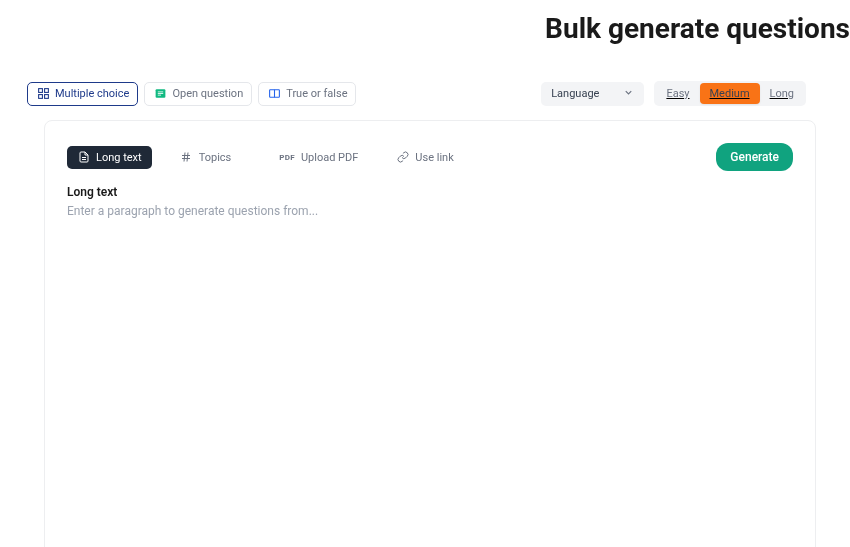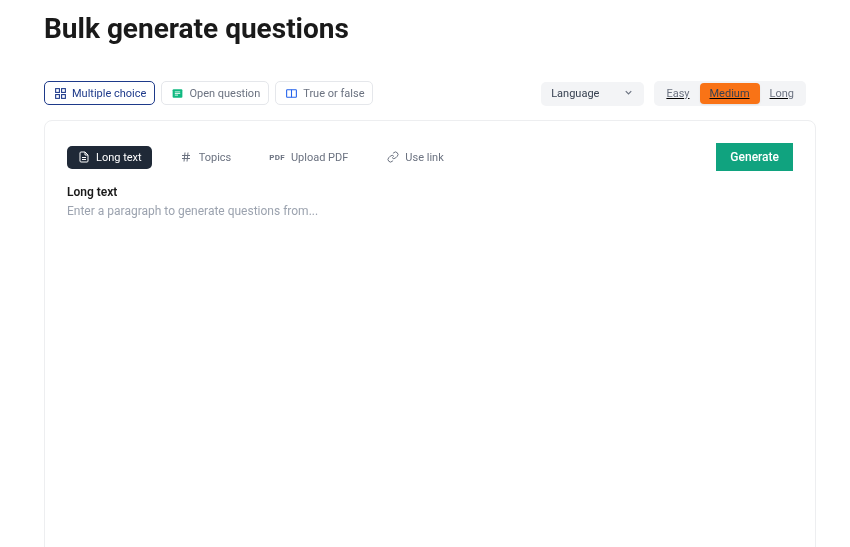--- a/index.html
+++ b/index.html
@@ -13,26 +13,27 @@
       padding: 0;
       width: 850px;
       height: 547px;
       overflow: hidden;
     }
     .page-title {
       font-size: 28px;
       font-weight: 700;
       color: #1a1a1a;
       padding: 12px 0 0 44px;
+      text-align: right;
     }
     .controls-row {
       display: flex;
       justify-content: space-between;
-      align-items: flex-start;
-      padding: 36px 44px 0 44px;
+      align-items: center;
+      padding: 36px 44px 0 27px;
     }
     .question-type-group {
       display: flex;
       gap: 6px;
     }
     .type-pill {
       display: flex;
       align-items: center;
       gap: 5px;
       border: 1px solid #e5e7eb;
@@ -128,26 +129,27 @@
       width: 13px;
       height: 13px;
       display: flex;
       align-items: center;
       justify-content: center;
     }
     .pdf-label {
       font-size: 8px;
       font-weight: 700;
       letter-spacing: 0.3px;
+      margin-left: 10px;
     }
     .generate-btn {
       background: #10a37f;
       color: #fff;
       border: none;
-      border-radius: 0;
+      border-radius: 12px;
       padding: 7px 14px;
       font-size: 12px;
       font-weight: 500;
       cursor: pointer;
     }
     .input-area {
       margin-top: 14px;
     }
     .input-label {
       font-size: 12px;

